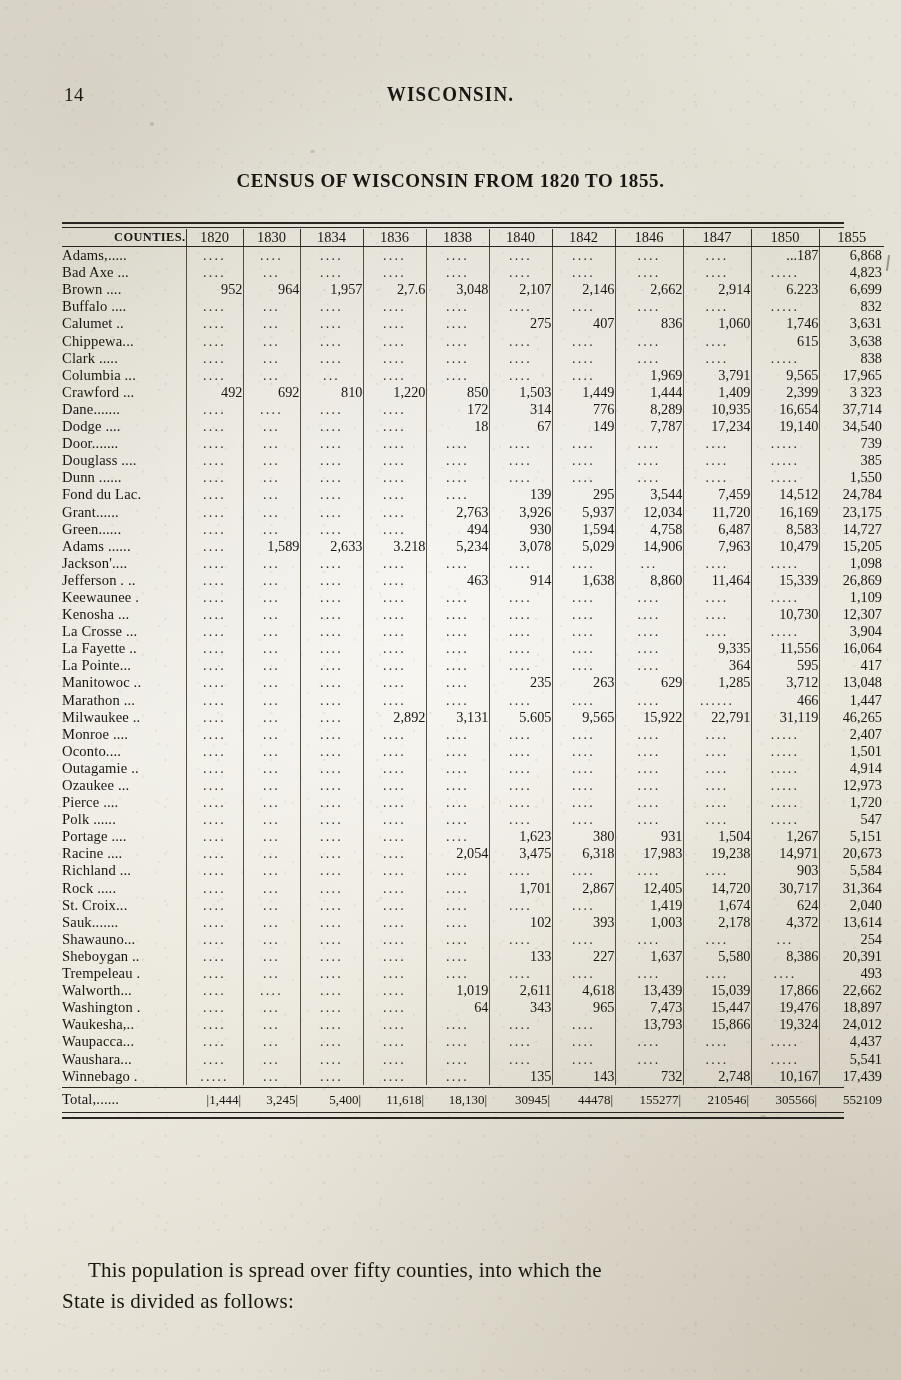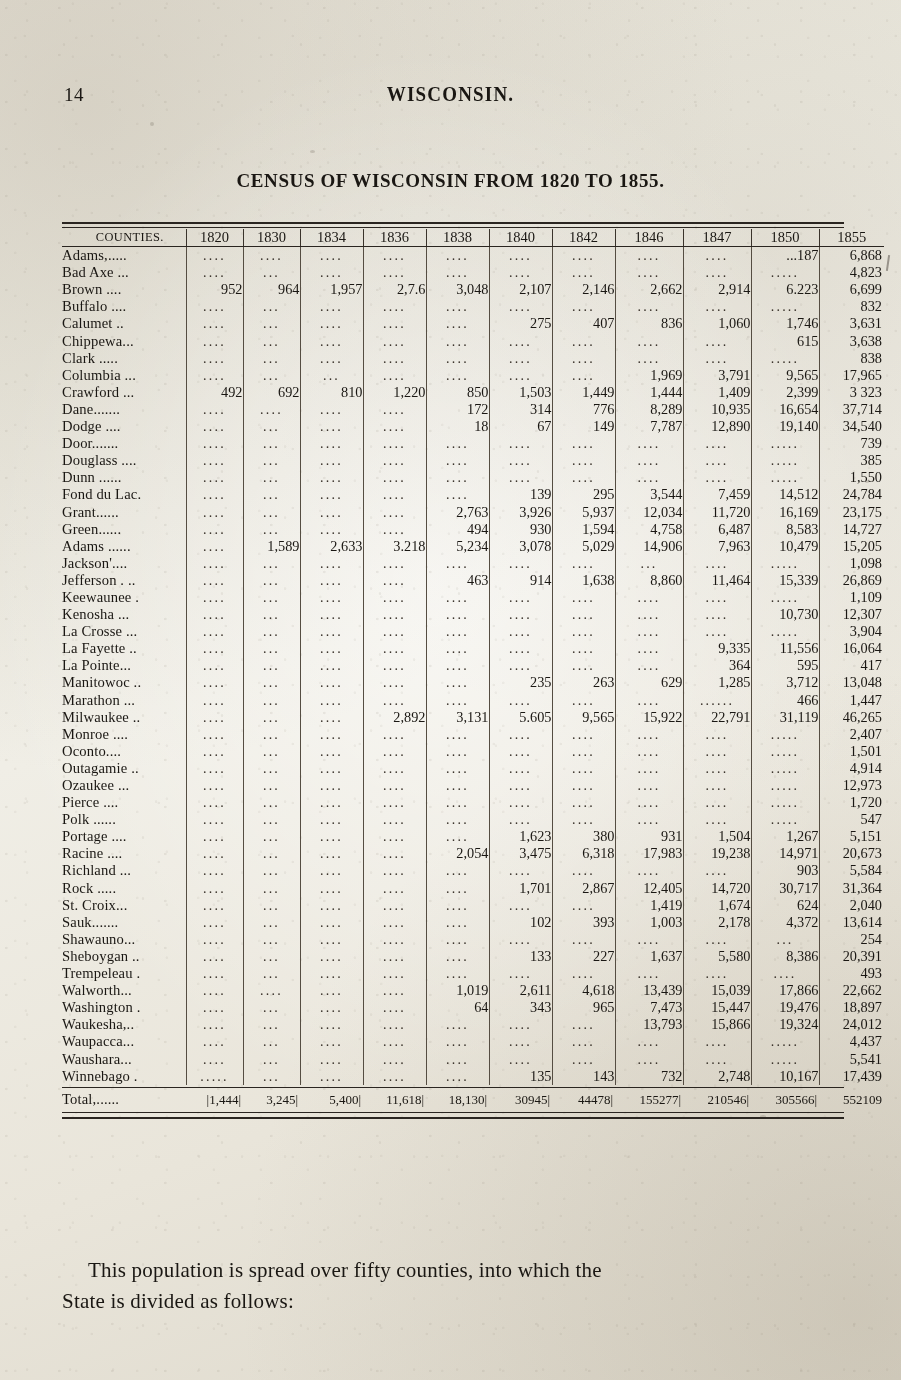--- a/index.html
+++ b/index.html
@@ -105,24 +105,24 @@
     white-space: nowrap;
     overflow: hidden;
   }
   thead th {
     font-weight: normal;
     text-align: center;
     font-size: 14.5px;
     padding-bottom: 2px;
   }
   thead th.cty {
-    text-align: center;
+    text-align: right;
     padding-left: 12px;
     font-size: 12.4px;
-    font-weight: normal;
+    font-weight: bold;
     letter-spacing: .4px;
     margin-top: 40px;
   }
   thead tr.hdr th { border-bottom: 1.3px solid #2a2520; }
   thead th.vsep { border-left: 1.4px solid #3a332b; }
 
   tbody td { vertical-align: bottom; }
   td.county {
     text-align: left;
     padding-left: 4px;
@@ -385,21 +385,21 @@
           <tr>
             <td class="county">Dodge ....</td>
             <td class="dots"><span class="leader">....</span></td>
             <td class="dots"><span class="leader">...</span></td>
             <td class="dots"><span class="leader">....</span></td>
             <td class="dots"><span class="leader">....</span></td>
             <td class="num">18</td>
             <td class="num">67</td>
             <td class="num">149</td>
             <td class="num">7,787</td>
-            <td class="num">12,890</td>
+            <td class="num">17,234</td>
             <td class="num">19,140</td>
             <td class="num last">34,540</td>
           </tr>
           <tr>
             <td class="county">Door.......</td>
             <td class="dots"><span class="leader">....</span></td>
             <td class="dots"><span class="leader">...</span></td>
             <td class="dots"><span class="leader">....</span></td>
             <td class="dots"><span class="leader">....</span></td>
             <td class="dots"><span class="leader">....</span></td>

